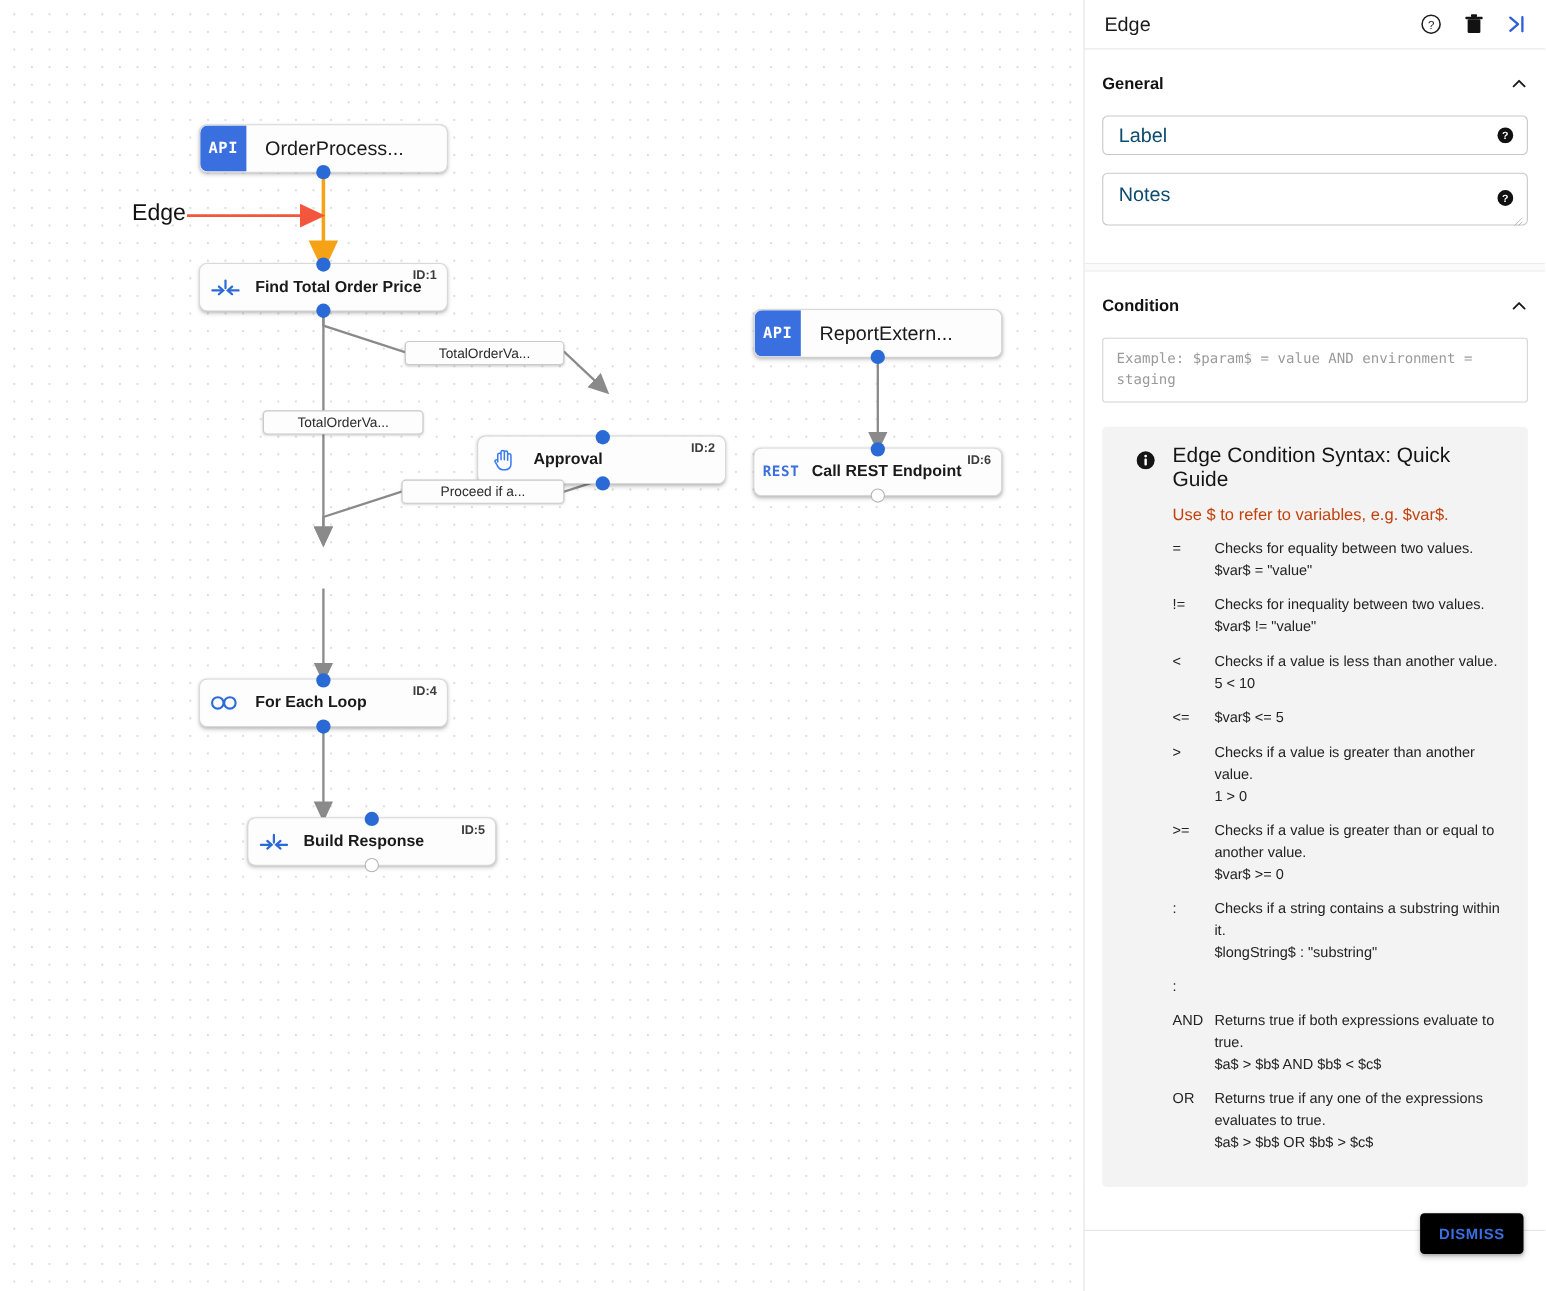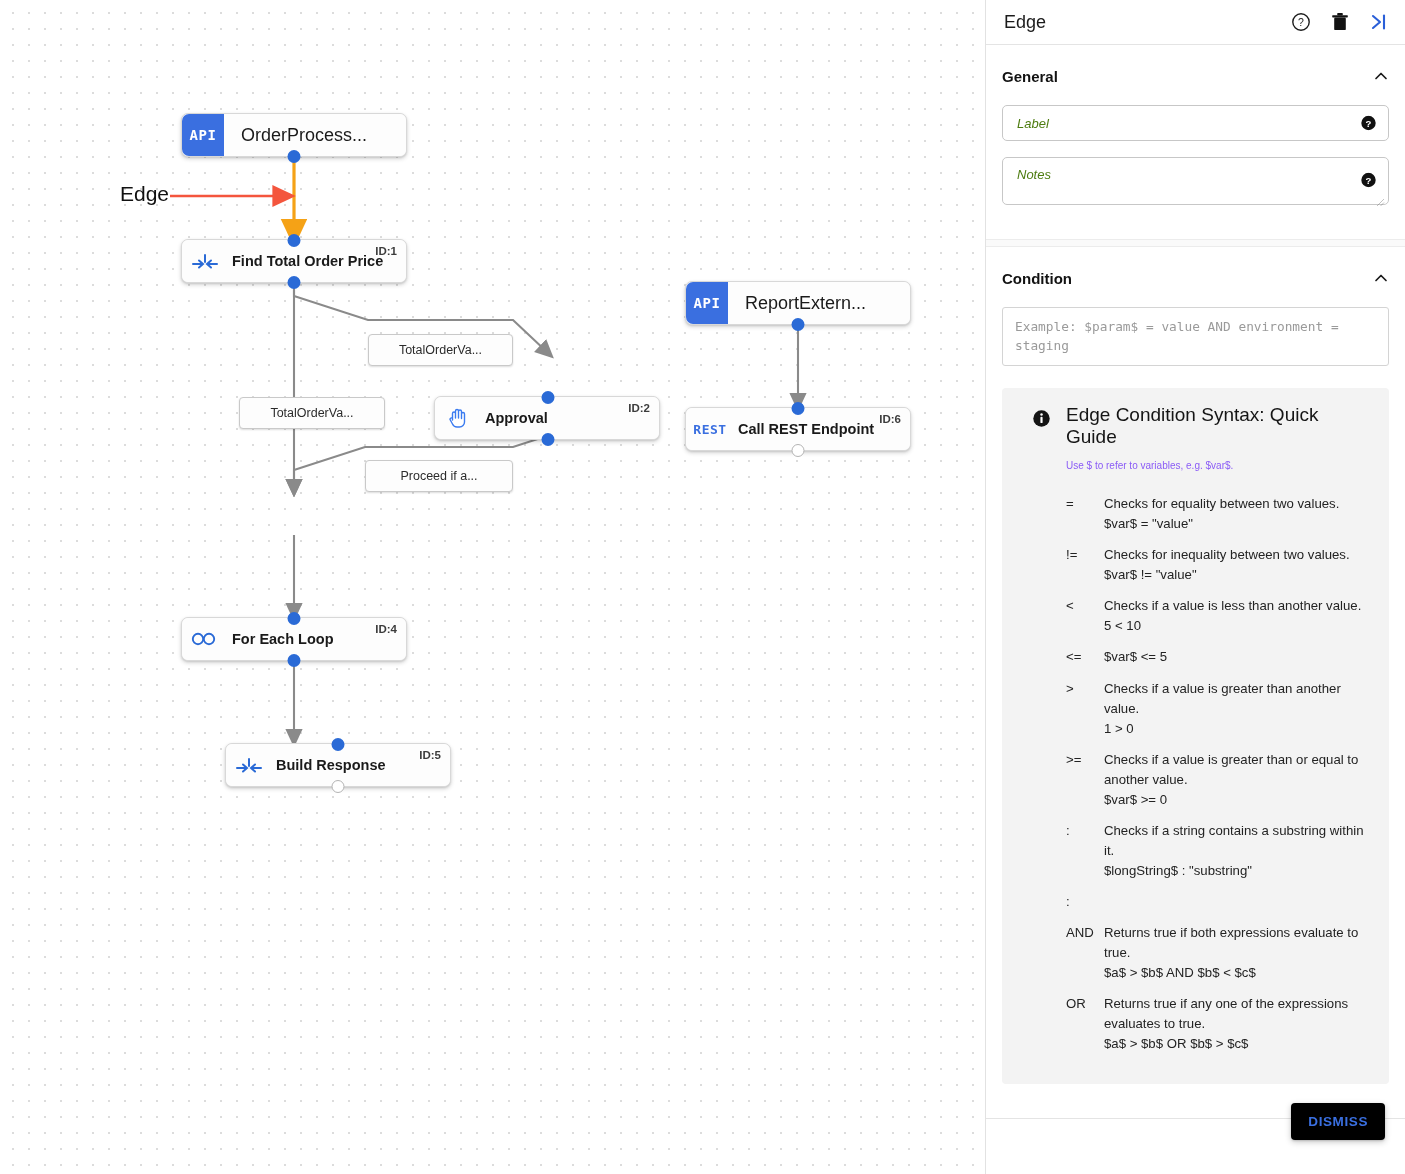--- a/index.html
+++ b/index.html
@@ -67,26 +67,25 @@
   .port.top { top: -6.5px; }
   .port.bot { bottom: -6.5px; }
   .port.hollow { background: #ffffff; border: 1.6px solid #b4b4b4; }
 
   .edge-label {
     position: absolute;
     background: #fdfdfd;
     border: 1px solid #c9c9c9;
     border-radius: 4px;
     box-shadow: 0 1px 2px rgba(0,0,0,0.14);
-    height: 32px;
+    height: 22px;
     display: flex; align-items: center; justify-content: center;
     font-size: 12.5px; color: #2b2b2b;
     z-index: 4;
     white-space: nowrap;
-    margin-top: 24px;
   }
 
   #edge-annotation {
     position: absolute;
     left: 120px; top: 182px;
     font-size: 21px; color: #111;
     z-index: 6;
   }
 
   
@@ -126,23 +125,22 @@
     position: relative;
     border: 1px solid #c7c7c7;
     border-radius: 5px;
     background: #fff;
     margin-bottom: 16px;
     display: flex; align-items: center;
   }
   .field.one { height: 36px; }
   .field.notes { height: 48px; align-items: flex-start; }
   .field .fplace {
-    font-size: 13px; color: #4d7c0f;
+    font-size: 18px; color: #0c4a6e;
     padding: 0 14px;
-    font-style: italic;
   }
   .field.notes .fplace { padding-top: 9px; }
   .fhelp {
     position: absolute; right: 12px; top: 50%; transform: translateY(-50%);
     width: 15px; height: 15px;
   }
   .field.notes .fhelp { top: 22px; }
   .resize-grip {
     position: absolute; right: 3px; bottom: 2px; width: 9px; height: 9px; opacity: .45;
   }
@@ -163,21 +161,21 @@
   .guide {
     margin-top: 22px;
     background: #f3f3f3;
     border-radius: 4px;
     padding: 16px 14px 18px 14px;
     display: flex;
   }
   .guide .info-col { width: 50px; flex: 0 0 50px; padding-top: 6px; display: flex; justify-content: center; }
   .guide .gcontent { flex: 1; padding-right: 6px; }
   .guide h3 { margin: 0 0 12px 0; font-size: 19px; font-weight: 400; color: #151515; }
-  .guide .lead { font-size: 10px; color: #8b5cf6; margin-bottom: 23px; }
+  .guide .lead { font-size: 15px; color: #c2410c; margin-bottom: 12px; }
   .op-row { display: flex; margin-bottom: 11px; font-size: 13.2px; color: #232323; line-height: 1.52; }
   .op-sym { width: 38px; flex: 0 0 38px; }
   .op-txt { flex: 1; }
   .op-ex { display: block; }
 
   .panel-footer {
     position: relative;
     height: 56px; flex: 0 0 56px;
     border-top: 1px solid #e4e4e4;
   }

